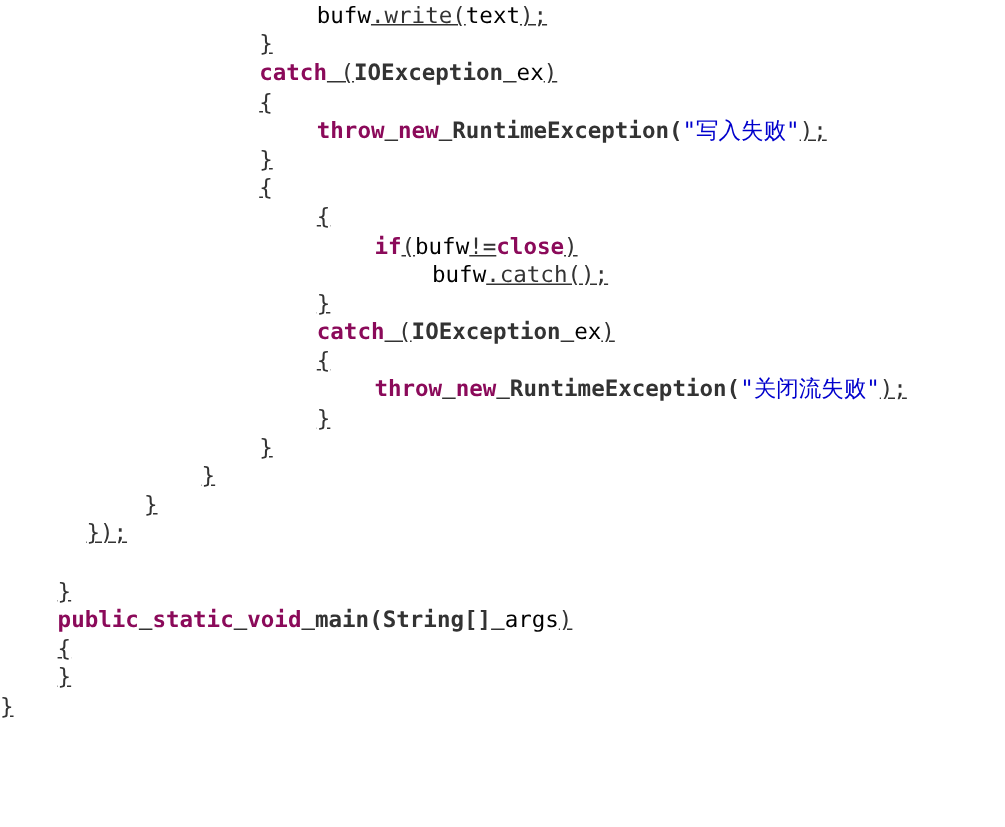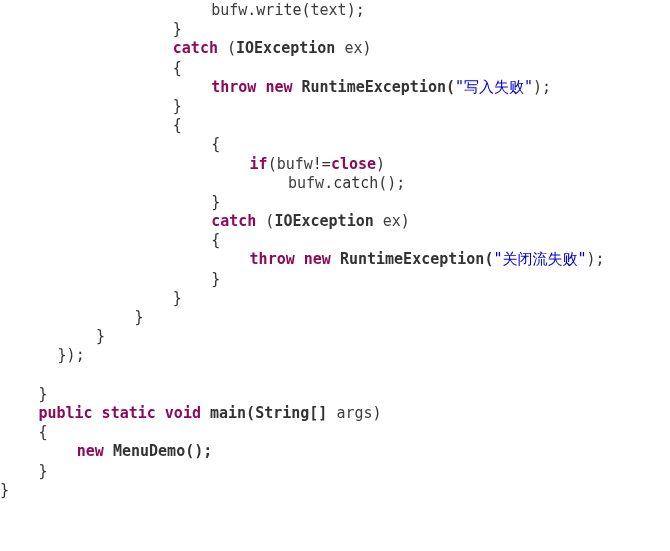--- a/index.html
+++ b/index.html
@@ -25,24 +25,24 @@
 
   .code-line {
     height: 19.2px;
     line-height: 19.2px;
     font-size: 15px;
     white-space: pre;
     color: #333333;
     letter-spacing: 0px;
   }
   .tok-kw      { color: #8B0A5A; font-weight: bold; margin-top: 45px; }
-  .tok-ident   { color: #404040; margin-top: 36px; }
+  .tok-ident   { color: #000000; margin-top: 36px; }
   .tok-type    { color: #333333; font-weight: bold; }
   .tok-str     { color: #0000CC; }
-  .tok-punct   { color: #333333; }
+  .tok-punct   { color: #333333; text-decoration: underline; }
   .tok-blank   { color: transparent; }
 </style>
 </head>
 <body>
 
 <div id="code-view">
   <div id="code-lines">
       <div class="code-line"><span class="tok-blank" style="display: inline-block; width: 211.2px;"></span><span class="tok-ident">bufw</span><span class="tok-punct">.write(</span><span class="tok-ident">text</span><span class="tok-punct">);</span></div>
       <div class="code-line"><span class="tok-blank" style="display: inline-block; width: 172.8px;"></span><span class="tok-punct">}</span></div>
       <div class="code-line"><span class="tok-blank" style="display: inline-block; width: 172.8px;"></span><span class="tok-kw">catch</span><span class="tok-punct"> (</span><span class="tok-type">IOException</span><span class="tok-punct"> </span><span class="tok-ident">ex</span><span class="tok-punct">)</span></div>
@@ -59,17 +59,16 @@
       <div class="code-line"><span class="tok-blank" style="display: inline-block; width: 249.6px;"></span><span class="tok-kw">throw</span><span class="tok-punct"> </span><span class="tok-kw">new</span><span class="tok-punct"> </span><span class="tok-type">RuntimeException(</span><span class="tok-str">"关闭流失败"</span><span class="tok-punct">);</span></div>
       <div class="code-line"><span class="tok-blank" style="display: inline-block; width: 211.2px;"></span><span class="tok-punct">}</span></div>
       <div class="code-line"><span class="tok-blank" style="display: inline-block; width: 172.8px;"></span><span class="tok-punct">}</span></div>
       <div class="code-line"><span class="tok-blank" style="display: inline-block; width: 134.4px;"></span><span class="tok-punct">}</span></div>
       <div class="code-line"><span class="tok-blank" style="display: inline-block; width: 96px;"></span><span class="tok-punct">}</span></div>
       <div class="code-line"><span class="tok-blank" style="display: inline-block; width: 57.6px;"></span><span class="tok-punct">});</span></div>
       <div class="code-line">&nbsp;</div>
       <div class="code-line"><span class="tok-blank" style="display: inline-block; width: 38.4px;"></span><span class="tok-punct">}</span></div>
       <div class="code-line"><span class="tok-blank" style="display: inline-block; width: 38.4px;"></span><span class="tok-kw">public</span><span class="tok-punct"> </span><span class="tok-kw">static</span><span class="tok-punct"> </span><span class="tok-kw">void</span><span class="tok-punct"> </span><span class="tok-type">main(</span><span class="tok-type">String[]</span><span class="tok-punct"> </span><span class="tok-ident">args</span><span class="tok-punct">)</span></div>
       <div class="code-line"><span class="tok-blank" style="display: inline-block; width: 38.4px;"></span><span class="tok-punct">{</span></div>
-      <div class="code-line"><span class="tok-blank" style="display: inline-block; width: 76.8px;"></span><span class="tok-kw">new</span><span class="tok-punct"> </span><span class="tok-type">MenuDemo();</span></div>
       <div class="code-line"><span class="tok-blank" style="display: inline-block; width: 38.4px;"></span><span class="tok-punct">}</span></div>
       <div class="code-line"><span class="tok-blank" style="display: inline-block; width: 0px;"></span><span class="tok-punct">}</span></div>
     </div>
 </div>
 
 </body></html>

